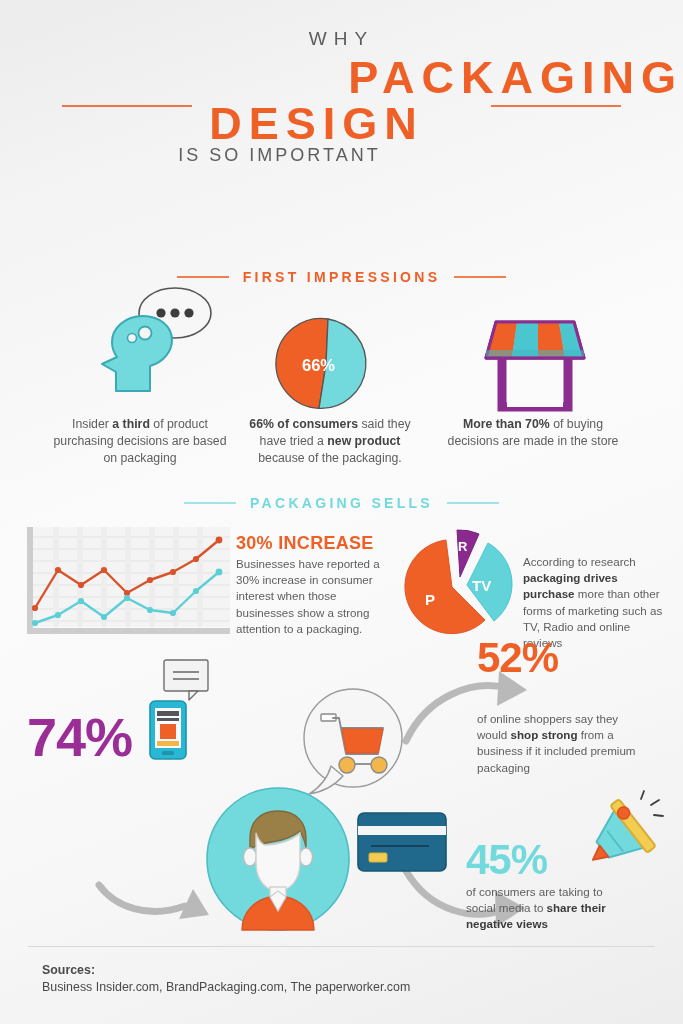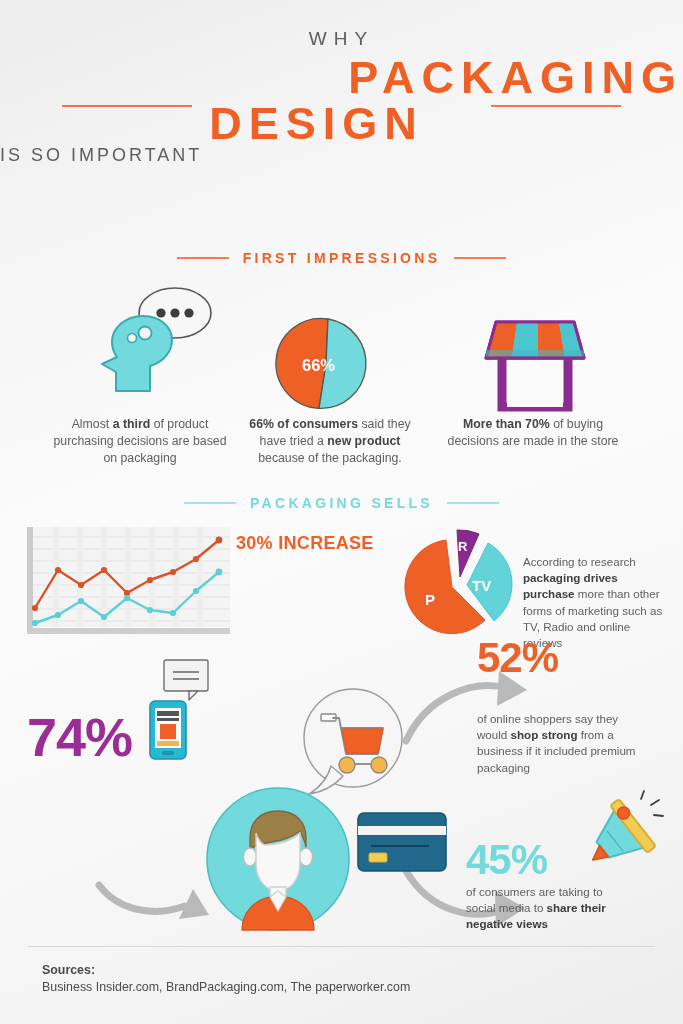--- a/index.html
+++ b/index.html
@@ -30,21 +30,21 @@
     text-align: center;
     font-size: 45px; letter-spacing: 7px; color: #ef6026; font-weight: bold;
   }
   .hdr-rule {
     position: absolute; top: 105px; height: 2px; background: #ef6026; opacity: .85;
   }
   .hdr-rule.l { left: 62px; width: 130px; }
   .hdr-rule.r { left: 491px; width: 130px; }
   .hdr-sub {
     position: absolute; top: 145px; left: 0; width: 559px;
-    text-align: left;
+    text-align: center;
     font-size: 18px; letter-spacing: 3px; color: #5d5d5d;
   }
   .intro {
     position: absolute; top: 176px; left: 146px; width: 392px;
     text-align: center; font-size: 12.4px; line-height: 17.5px; color: #5e5e5e;
   }
   
   .sect { position: absolute; width: 683px; left: 0; text-align: center; }
   .sect .lbl {
     display: inline-block; vertical-align: middle;
@@ -89,36 +89,36 @@
 
 <div id="page">
 
   <div class="hdr-why">WHY</div>
   <div class="hdr-main1">PACKAGING</div>
   <div class="hdr-rule l"></div>
   <div class="hdr-rule r"></div>
   <div class="hdr-main2">DESIGN</div>
   <div class="hdr-sub">IS SO IMPORTANT</div>
 
-  <div class="sect sect-orange" style="top:248px">
+  <div class="sect sect-orange" style="top:267px">
     <span class="dash"></span><span class="lbl">FIRST IMPRESSIONS</span><span class="dash"></span>
   </div>
 
   <svg class="abs" style="left:88px; top:288px" width="125" height="110" viewBox="0 0 125 110">
     <ellipse cx="87" cy="25" rx="36" ry="25" fill="#f7f7f7" stroke="#555" stroke-width="1.6"></ellipse>
     <circle cx="73" cy="25" r="4.6" fill="#3d3d3d"></circle>
     <circle cx="87" cy="25" r="4.6" fill="#3d3d3d"></circle>
     <circle cx="101" cy="25" r="4.6" fill="#3d3d3d"></circle>
     <path d="M63 63 C63 47 75 37 89 37 L89 37 C89 37 78 48 74 60 Z" fill="#72d9dc" stroke="#3aa9b4" stroke-width="1.6" opacity="0"></path>
     <path d="M28 84 L28 103 L62 103 L62 78 C76 74 84 63 84 52 C84 38 71 28 55 28 C37 28 24 40 24 54 C24 60 26 65 29 69 L14 76 Z" fill="#72d9dc" stroke="#3aa9b4" stroke-width="2" stroke-linejoin="round"></path>
     <circle cx="57" cy="45" r="6.5" fill="#f5f5f5" stroke="#3aa9b4" stroke-width="1.8"></circle>
     <circle cx="44" cy="50" r="4.5" fill="#f5f5f5" stroke="#3aa9b4" stroke-width="1.6"></circle>
   </svg>
   <div class="fi-cap" style="left:45px; top:416px; width:190px">
-    <span>Almost </span><b>a third</b><span> of product purchasing decisions are based on packaging</span>
+    <span>Insider </span><b>a third</b><span> of product purchasing decisions are based on packaging</span>
   </div>
 
   <svg class="abs" style="left:275px; top:318px" width="102" height="92" viewBox="0 0 102 92">
     <g transform="translate(51,46)">
       <path d="M0 0 L2 -45 A45 45 0 1 0 -7 44.4 Z" fill="#ef6026" stroke="#555" stroke-width="1.3"></path>
       <path d="M0 0 L-7 44.4 A45 45 0 0 0 2 -45 Z" fill="#72d9dc" stroke="#555" stroke-width="1.3"></path>
       <text x="-24" y="7" font-family="'Liberation Sans',sans-serif" font-size="16.5" font-weight="bold" fill="#ffffff">66%</text>
     </g>
   </svg>
   <div class="fi-cap" style="left:240px; top:416px; width:180px">
@@ -187,20 +187,21 @@
         <circle cx="63" cy="74" r="3.1"></circle>
       <circle cx="86" cy="90" r="3.1"></circle>
         <circle cx="109" cy="71" r="3.1"></circle>
         <circle cx="132" cy="83" r="3.1"></circle>
       <circle cx="155" cy="86" r="3.1"></circle>
         <circle cx="178" cy="64" r="3.1"></circle>
         <circle cx="201" cy="45" r="3.4"></circle>
     </g>
   </svg>
   <div class="ps-head" style="left:236px; top:533px">30% INCREASE</div>
+  <div class="ps-body" style="left:236px; top:556px; width:148px">Businesses have reported a 30% increase in consumer interest when those businesses show a strong attention to a packaging.</div>
 
   <svg class="abs" style="left:399px; top:524px" width="120" height="118" viewBox="0 0 120 118">
     <g transform="translate(58,60)">
 
       <g transform="translate(-5,3)">
         <path d="M0 0 L-6 -47 A47 47 0 1 0 33 33 Z" fill="#ef6026" stroke="#e0572a" stroke-width="1"></path>
         <text x="-27" y="18" font-family="'Liberation Sans',sans-serif" font-size="15" font-weight="bold" fill="#ffffff">P</text>
       </g>
 
       <g transform="translate(3,-7)">

